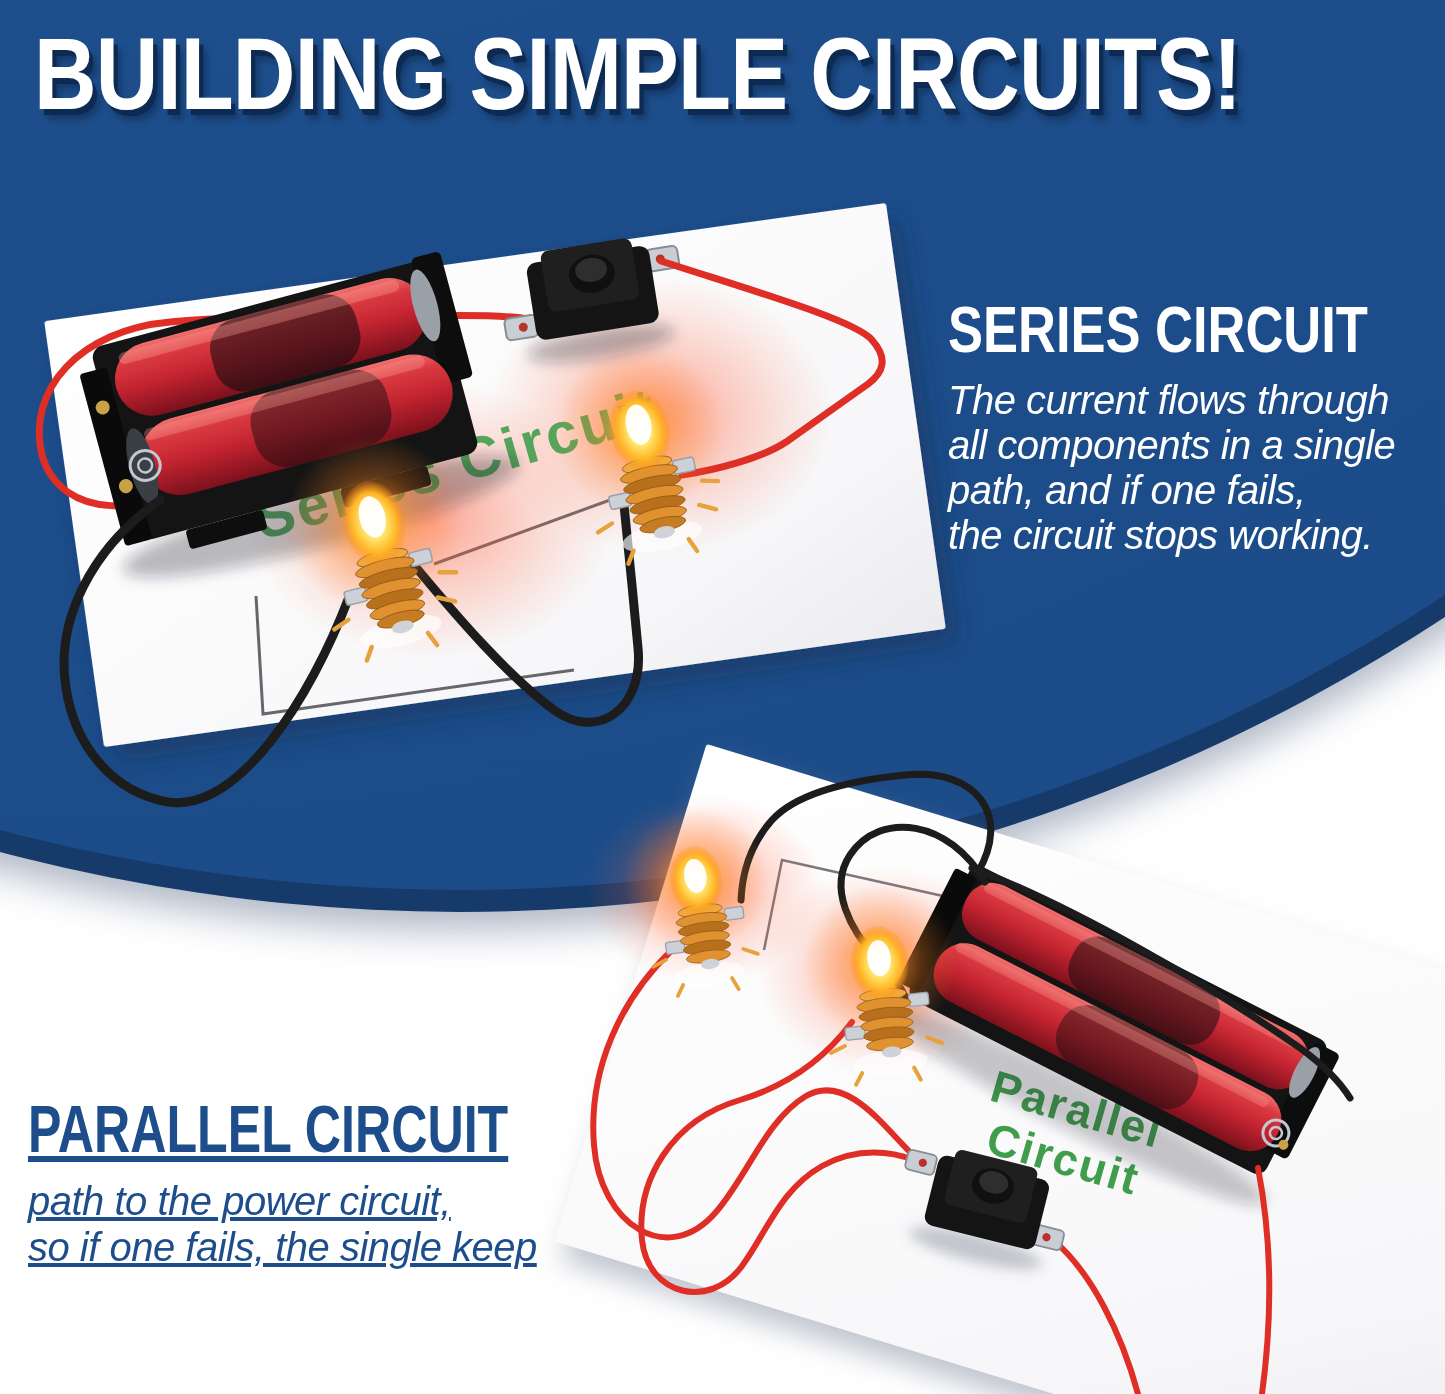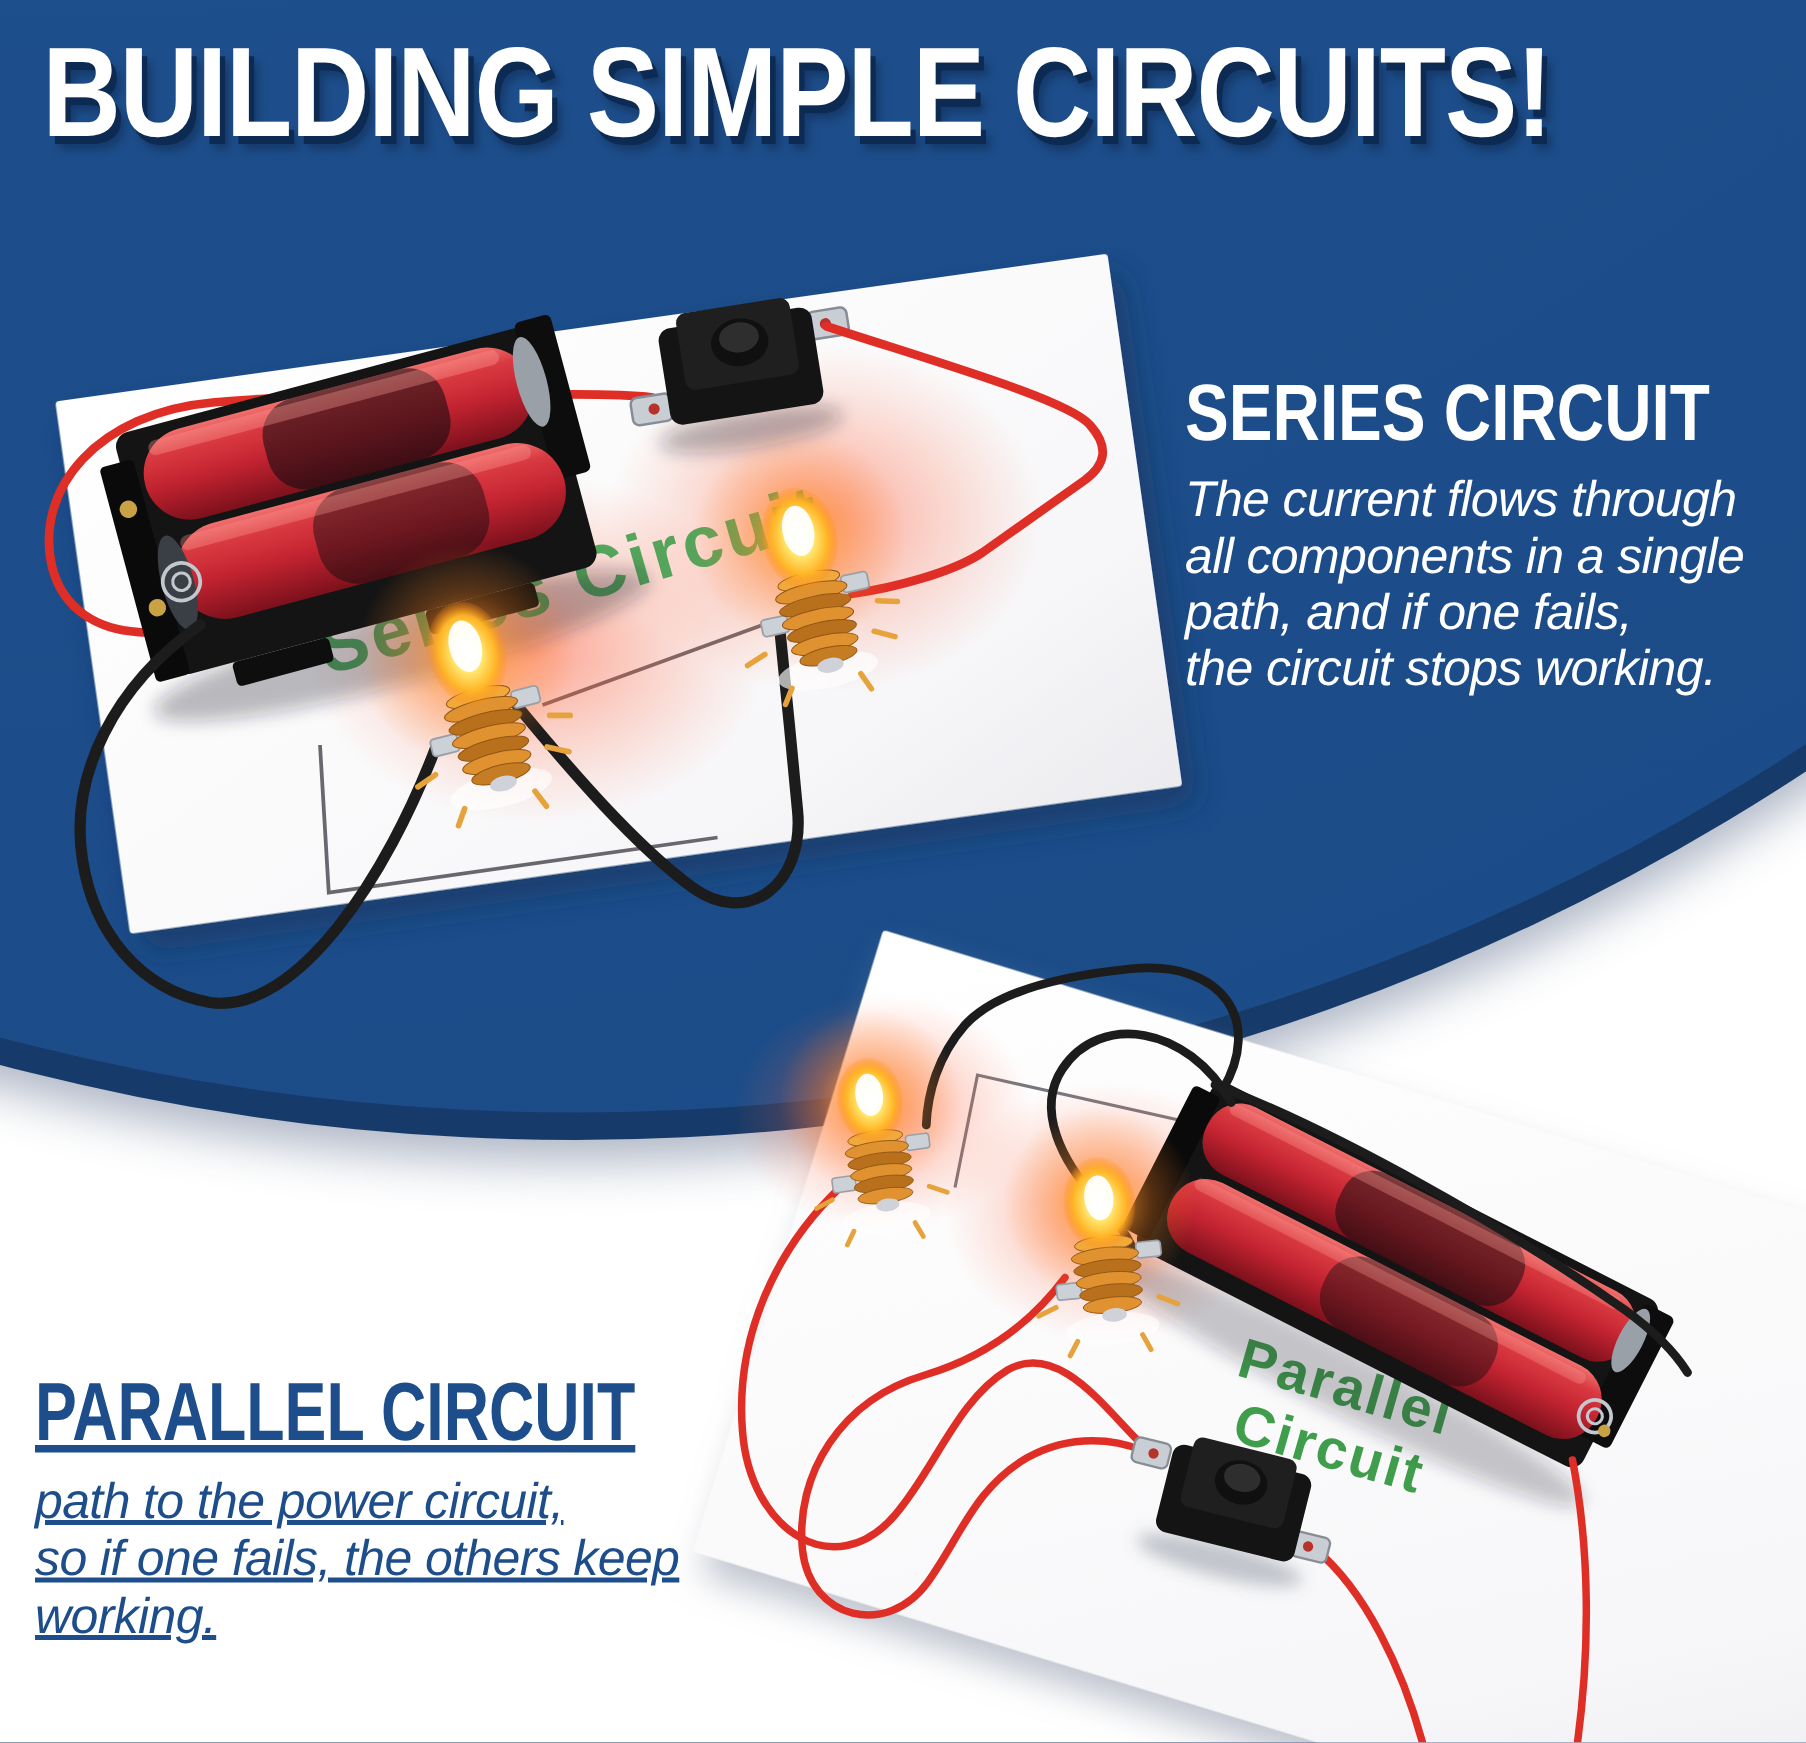--- a/index.html
+++ b/index.html
@@ -349,18 +349,17 @@
       <span>all components in a single</span>
       <span>path, and if one fails,</span>
       <span>the circuit stops working.</span>
     </div>
   </div>
 
   <div class="info parallel-info">
     <h2>PARALLEL CIRCUIT</h2>
     <div class="body">
       <span>path to the power circuit,</span>
-      <span>so if one fails, the others keep</span>
-      <span>working.</span>
+      <span>so if one fails, the single keep</span>
     </div>
   </div>
 
 </div>
 
 </body></html>

